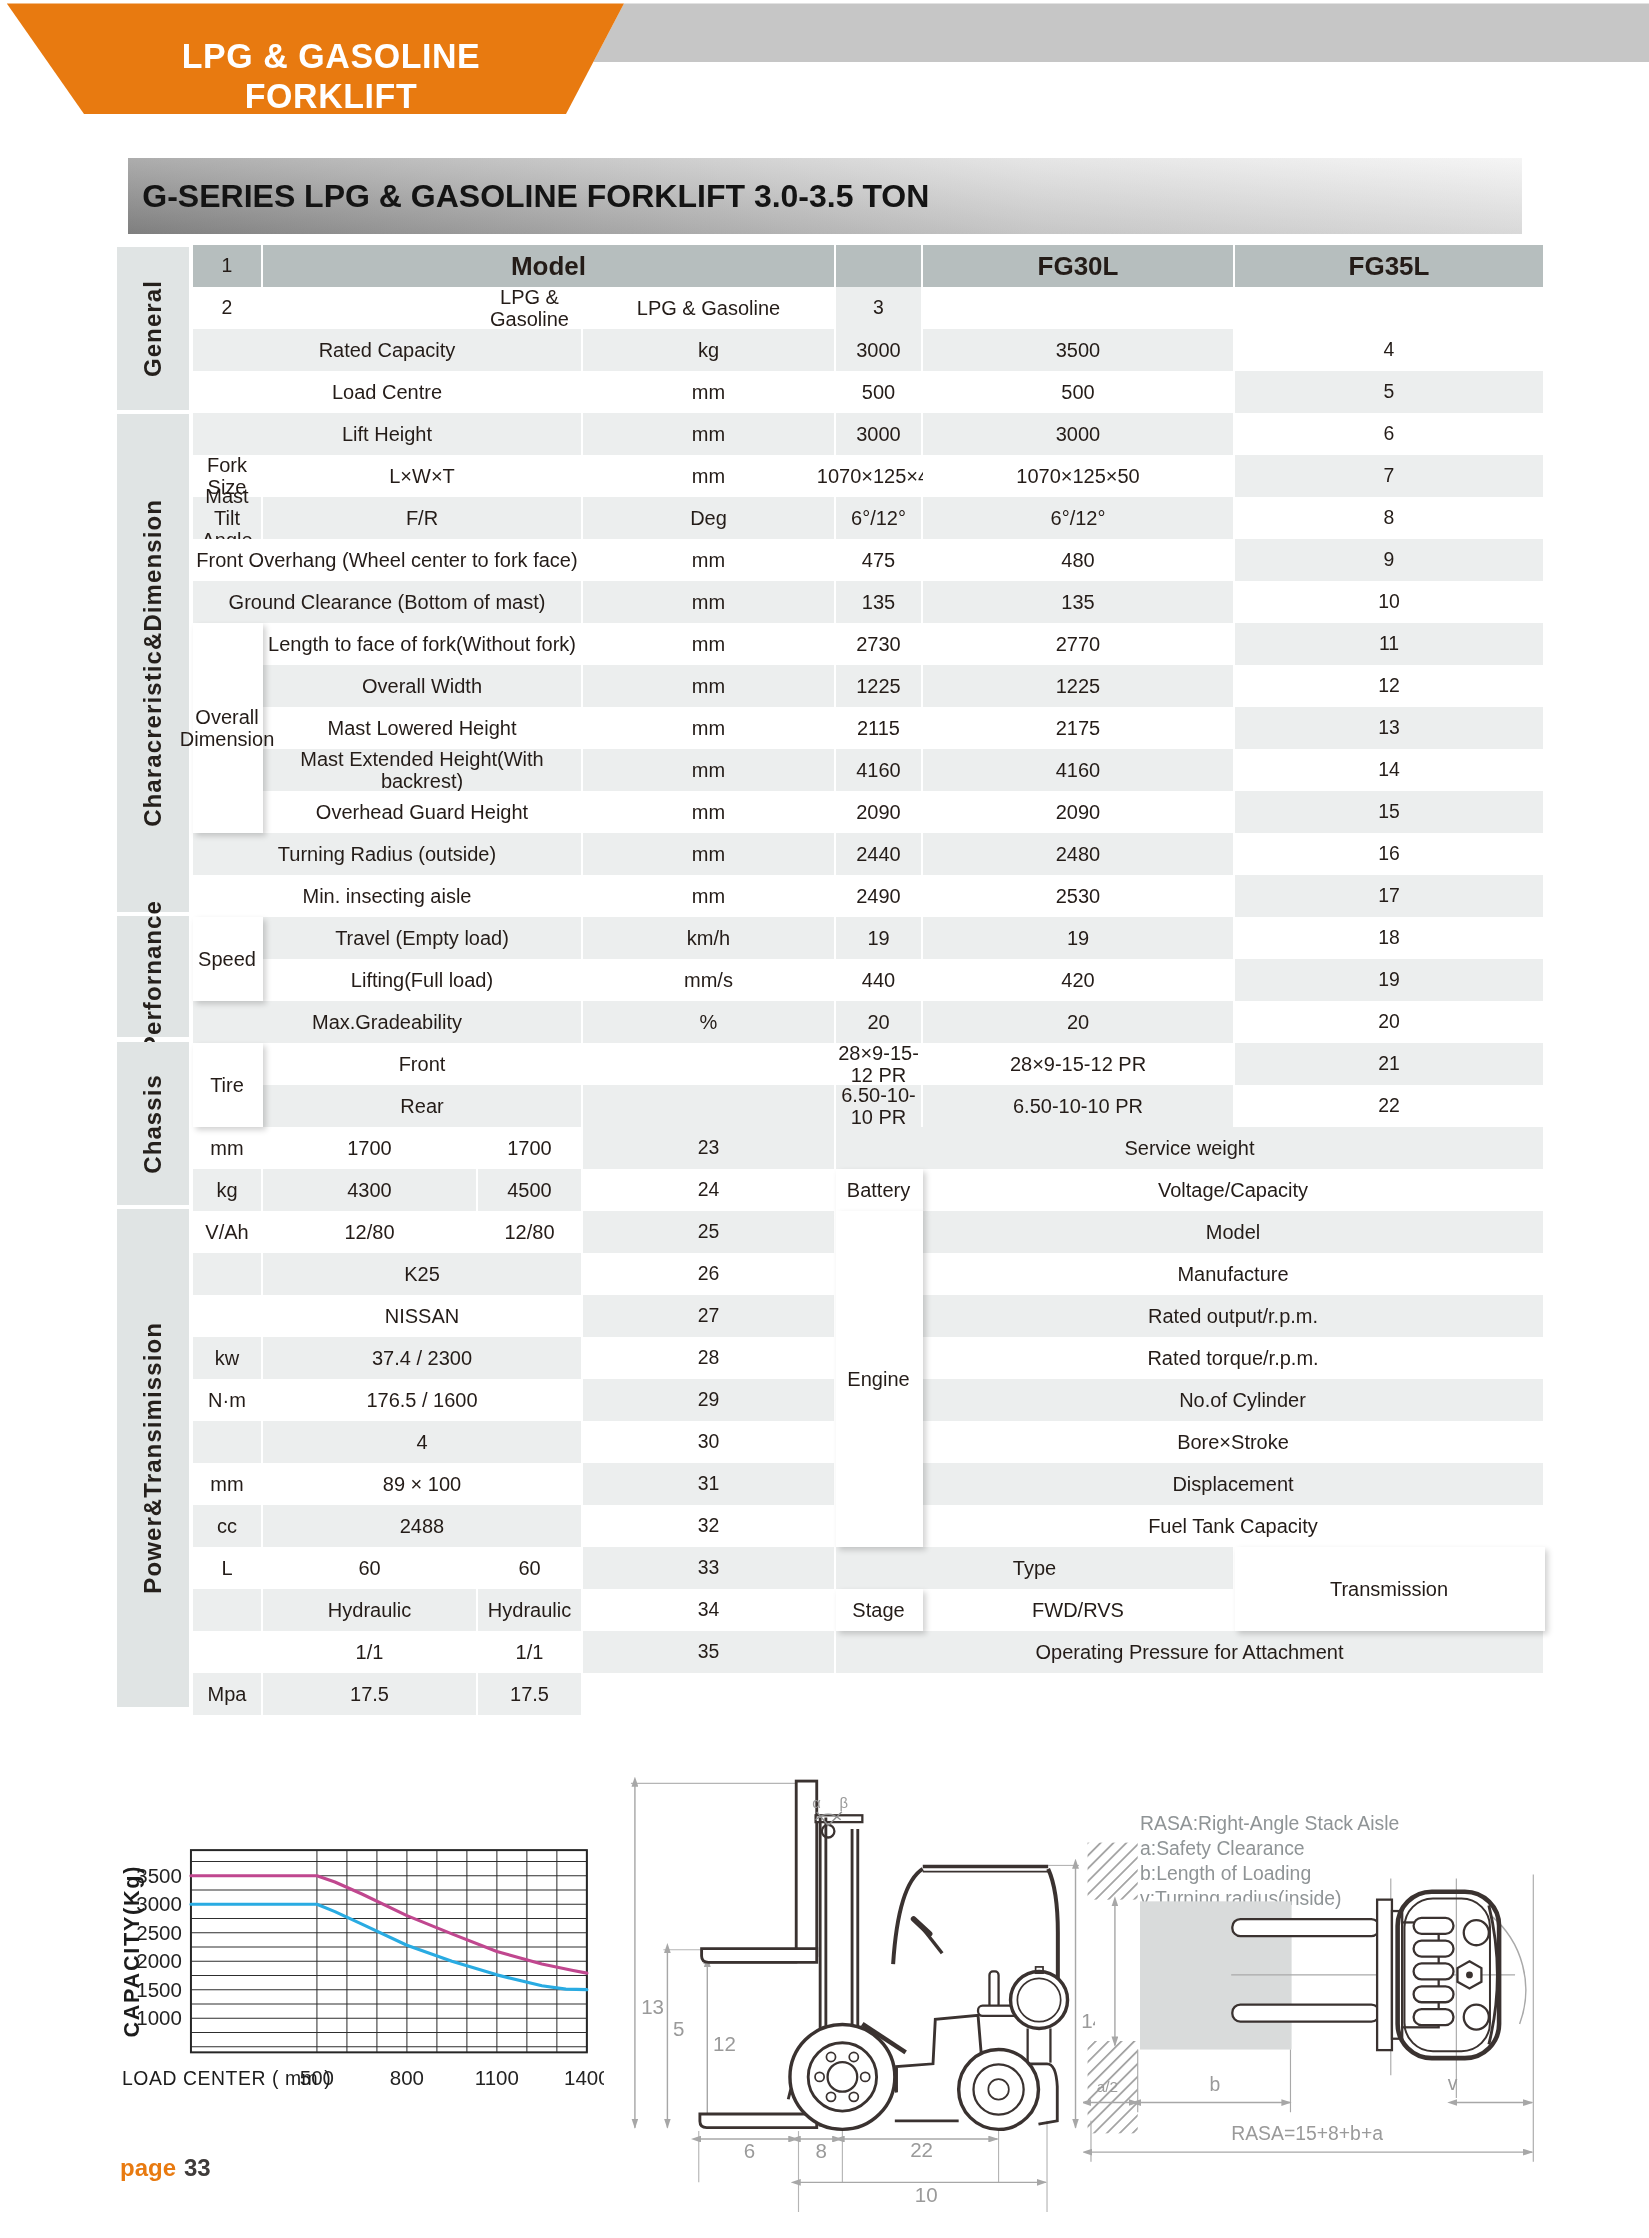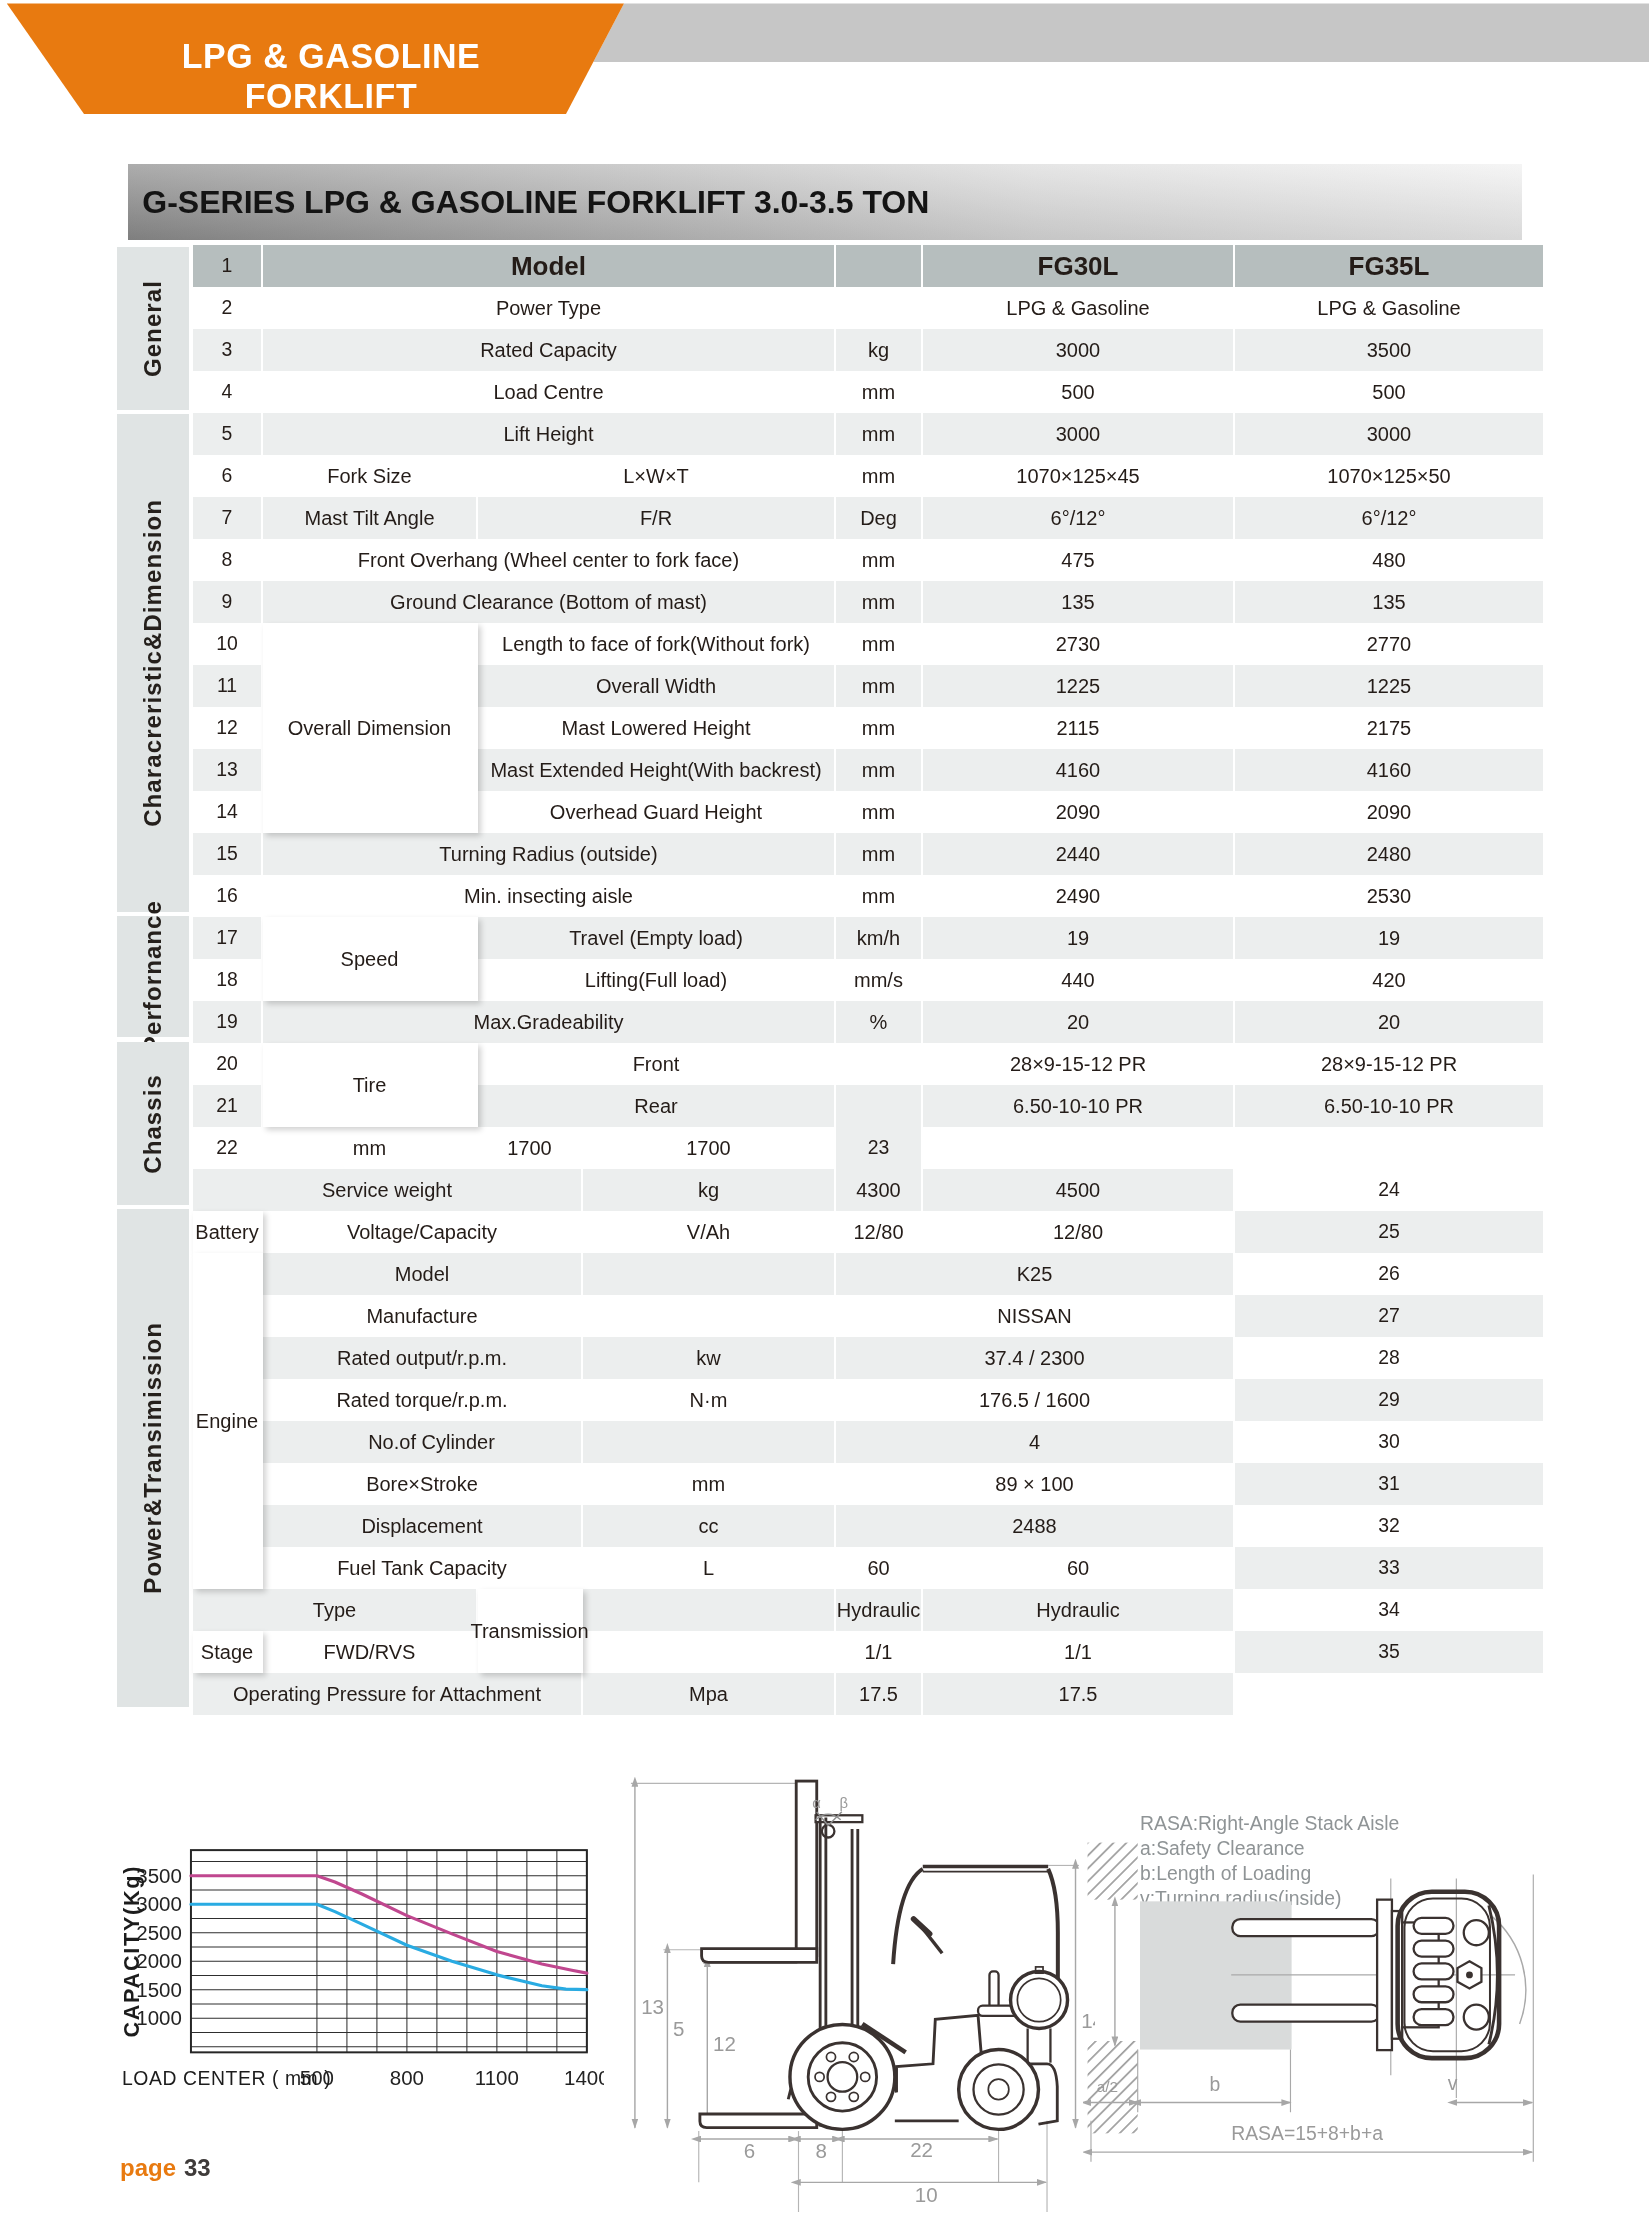--- a/index.html
+++ b/index.html
@@ -6,21 +6,21 @@
   .page{position:relative;width:1649px;height:2239px;background:#fff;overflow:hidden;
         font-family:"Liberation Sans",sans-serif;color:#241c18;}
   
   .gray-band{position:absolute;left:593px;top:3.4px;width:1056px;height:59px;background:#c6c6c6;
              clip-path:polygon(31px 0,100% 0,100% 100%,0 100%);}
   .orange-banner{position:absolute;left:0;top:0;width:627px;height:114px;background:#e87a10;
              clip-path:polygon(6.8px 3.4px,624px 3.4px,566px 114px,84px 114px);}
   .banner-title{position:absolute;left:86px;top:36px;width:490px;text-align:center;color:#fff;
              font-size:35px;font-weight:bold;letter-spacing:0.6px;transform:scaleX(.97);}
   
-  .series-bar{position:absolute;left:128px;top:164px;width:1394px;height:76px;
+  .series-bar{position:absolute;left:128px;top:158px;width:1394px;height:76px;
              background:linear-gradient(180deg,rgba(255,255,255,.28),rgba(0,0,0,.10)),
                         linear-gradient(90deg,#8d8d8d 0%,#b8b8b8 35%,#dcdcdc 65%,#f1f1f1 100%);}
   .series-title{position:absolute;left:14.3px;top:0;line-height:76px;font-size:32px;font-weight:bold;color:#141414;}
   
   .cat-col{position:absolute;left:117px;top:245px;width:72px;height:1465px;}
   .cat-block{position:absolute;left:0;width:72px;background:#e0e4e4;display:flex;align-items:center;justify-content:center;}
   .cat-block span{writing-mode:vertical-rl;transform:rotate(180deg);font-weight:bold;font-size:24px;
                   color:#25201c;letter-spacing:1.1px;white-space:nowrap;}
   
   .spec-grid{position:absolute;left:193px;top:245px;width:1352px;display:grid;
@@ -75,21 +75,20 @@
         <span>Power&amp;Transimission</span>
       </div>
     </div>
   <div class="spec-grid" id="spec-grid">
       <div class="cell hd num">1</div>
       <div class="cell hd  big" style="grid-column: span 3;">Model</div>
       <div class="cell hd unit"></div>
       <div class="cell hd val big">FG30L</div>
       <div class="cell hd val big">FG35L</div>
       <div class="cell w num">2</div>
-      <div class="cell w" style="grid-column: span 3;">Power Type</div>
       <div class="cell w unit"></div>
       <div class="cell w val">LPG &amp; Gasoline</div>
       <div class="cell w val">LPG &amp; Gasoline</div>
       <div class="cell g num">3</div>
       <div class="cell g" style="grid-column: span 3;">Rated Capacity</div>
       <div class="cell g unit">kg</div>
       <div class="cell g val">3000</div>
       <div class="cell g val">3500</div>
       <div class="cell w num">4</div>
       <div class="cell w" style="grid-column: span 3;">Load Centre</div>

